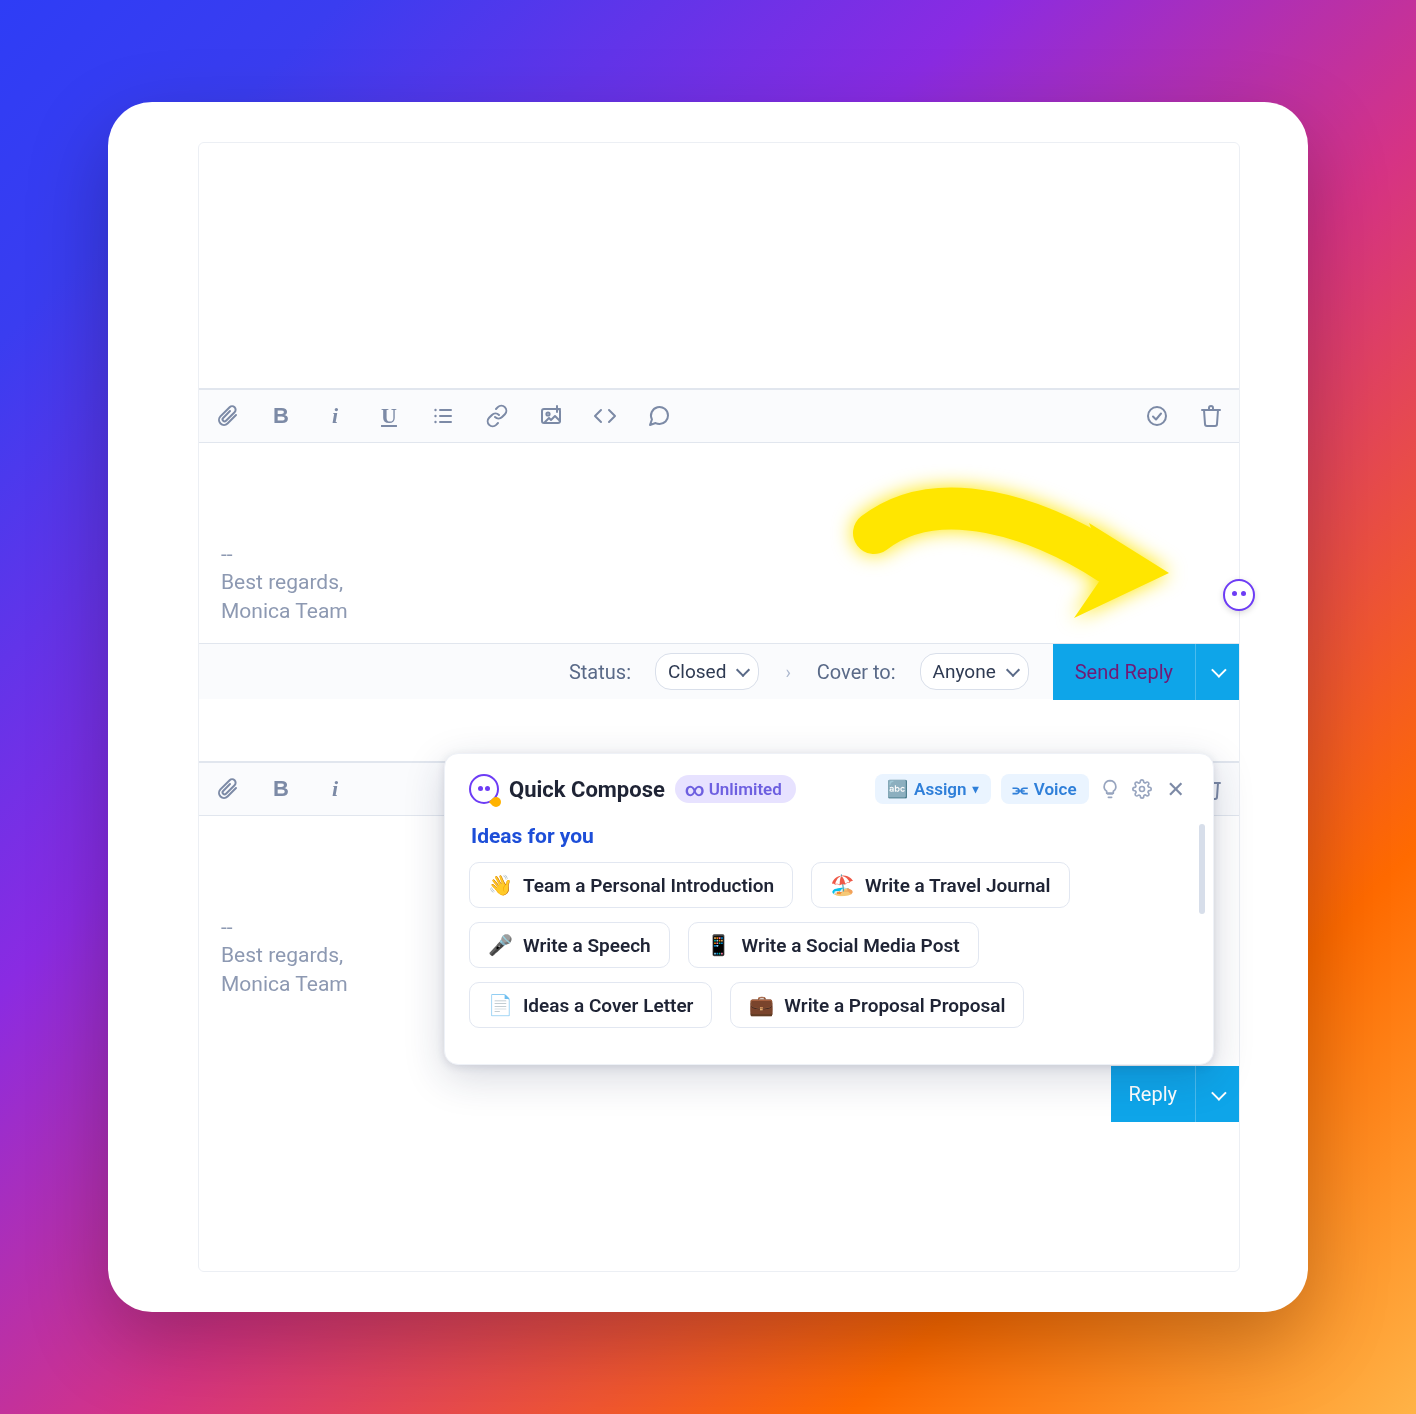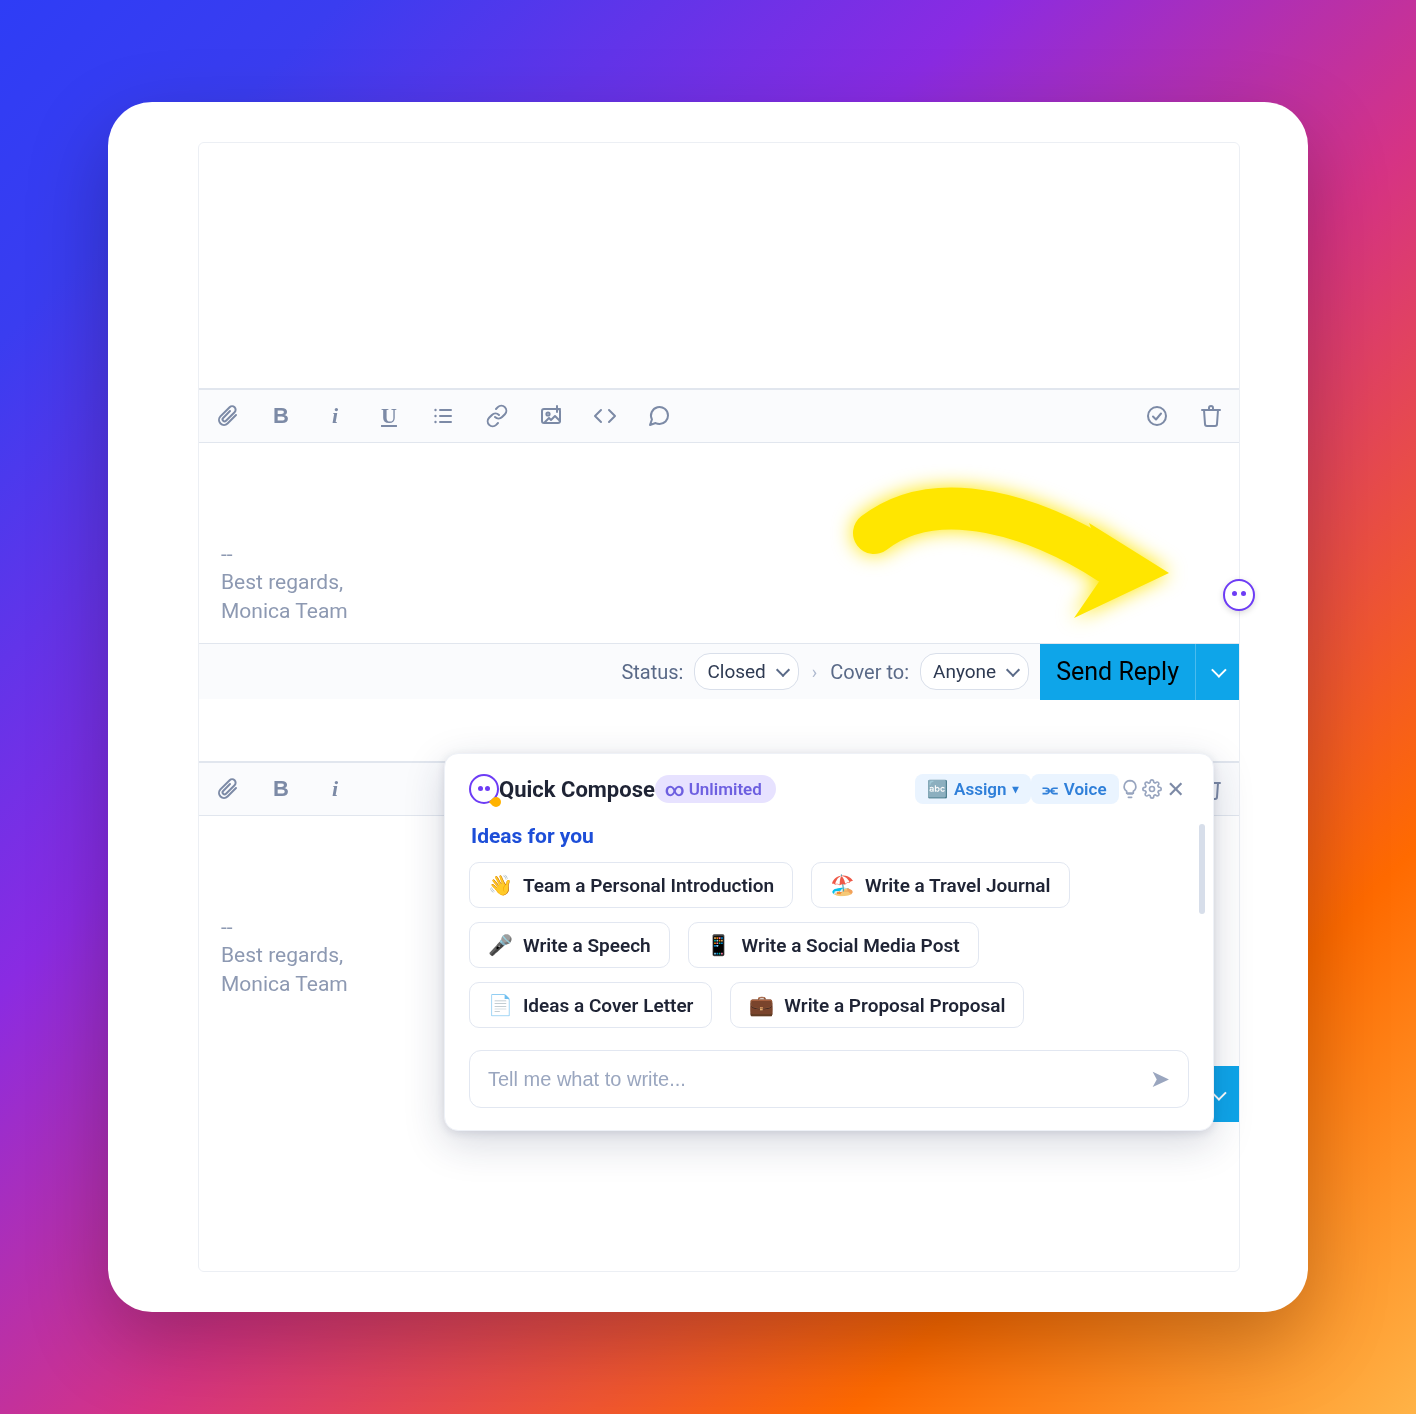--- a/index.html
+++ b/index.html
@@ -80,21 +80,21 @@
   }
 
   .footer-row {
     height: 56px;
     border-top: 1px solid #e1e6ee;
     background: #fafbfd;
     display: flex;
     align-items: center;
     justify-content: flex-end;
     padding: 0 0 0 16px;
-    gap: 11px;
+    gap: 24px;
     font-size: 20px;
     color: #5a6a88;
   }
   .label-text { color: #5a6a88; }
   .select {
     border: 1px solid #d9dfea;
     border-radius: 16px;
     background: #fff;
     padding: 6px 32px 6px 12px;
     font-size: 19px;
@@ -116,23 +116,23 @@
     font-size: 18px;
     padding: 0 2px;
   }
   .send-btn {
     display: flex;
     align-items: stretch;
     height: 56px;
   }
   .send-btn .main {
     background: #0ea5e9;
-    color: #000000;
-    font-size: 25px;
-    padding: 0 16px;
+    color: #701a75;
+    font-size: 20px;
+    padding: 0 22px;
     display: flex; align-items: center;
     cursor: pointer;
   }
   .send-btn .drop {
     background: #0ea5e9;
     border-left: 1px solid rgba(255,255,255,0.25);
     width: 44px;
     display: flex; align-items: center; justify-content: center;
     cursor: pointer;
   }
@@ -187,20 +187,21 @@
     background: #fff;
     border-radius: 14px;
     box-shadow: 0 12px 40px rgba(30,40,80,.18), 0 2px 8px rgba(30,40,80,.12);
     border: 1px solid #eef1f7;
     z-index: 10;
     padding: 20px 24px 22px 24px;
   }
   .popup-head {
     display: flex;
     align-items: center;
+    gap: 10px;
     flex-wrap: nowrap;
   }
   .qc-logo {
     width: 30px; height: 30px; border-radius: 50%;
     background: #fff;
     border: 2px solid #6d3cf5;
     display: flex; align-items: center; justify-content: center;
     position: relative;
     flex-shrink: 0;
   }
@@ -513,20 +514,16 @@
         <div class="idea-chip">
           <span class="emo">📄</span>
           <span>Ideas a Cover Letter</span>
         </div>
         <div class="idea-chip">
           <span class="emo">💼</span>
           <span>Write a Proposal Proposal</span>
         </div>
       </div>
 
-      <div class="prompt-row">
-        <input type="text" placeholder="Tell me what to write..." style="">
-        <span class="send-arrow">➤</span>
-      </div>
     </div>
 
   </div>
 </div>
 
 </body></html>

